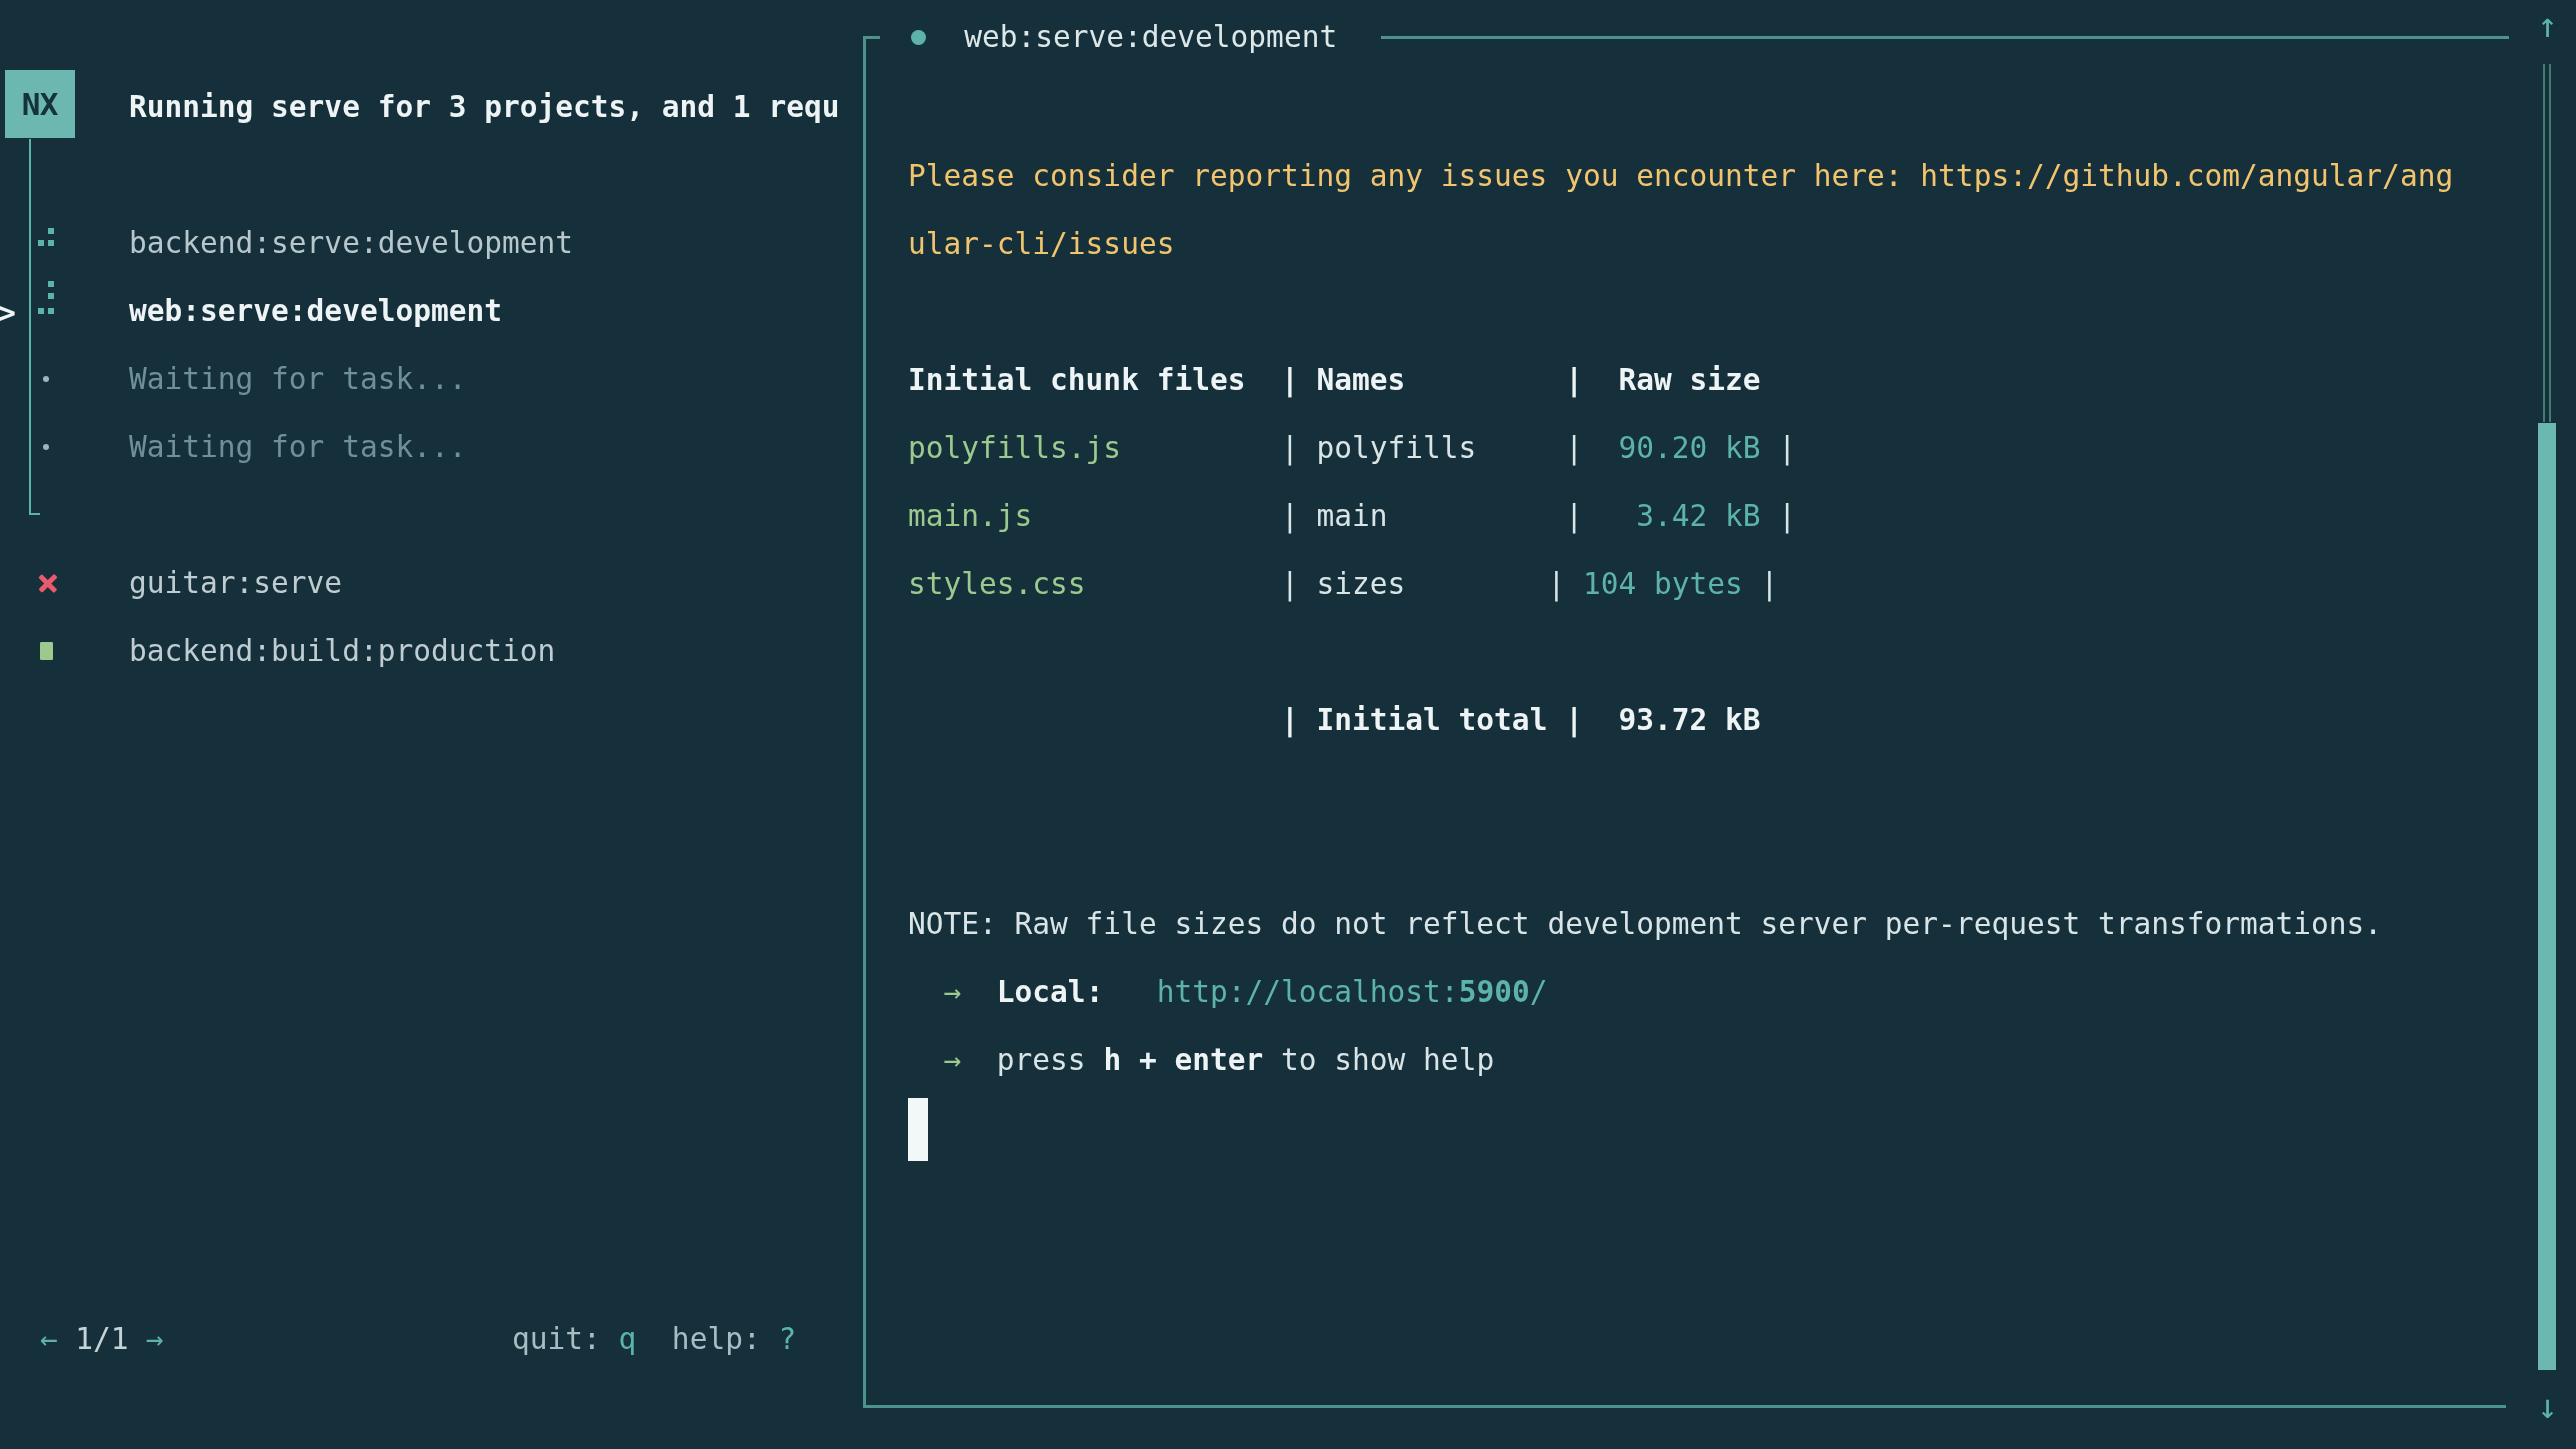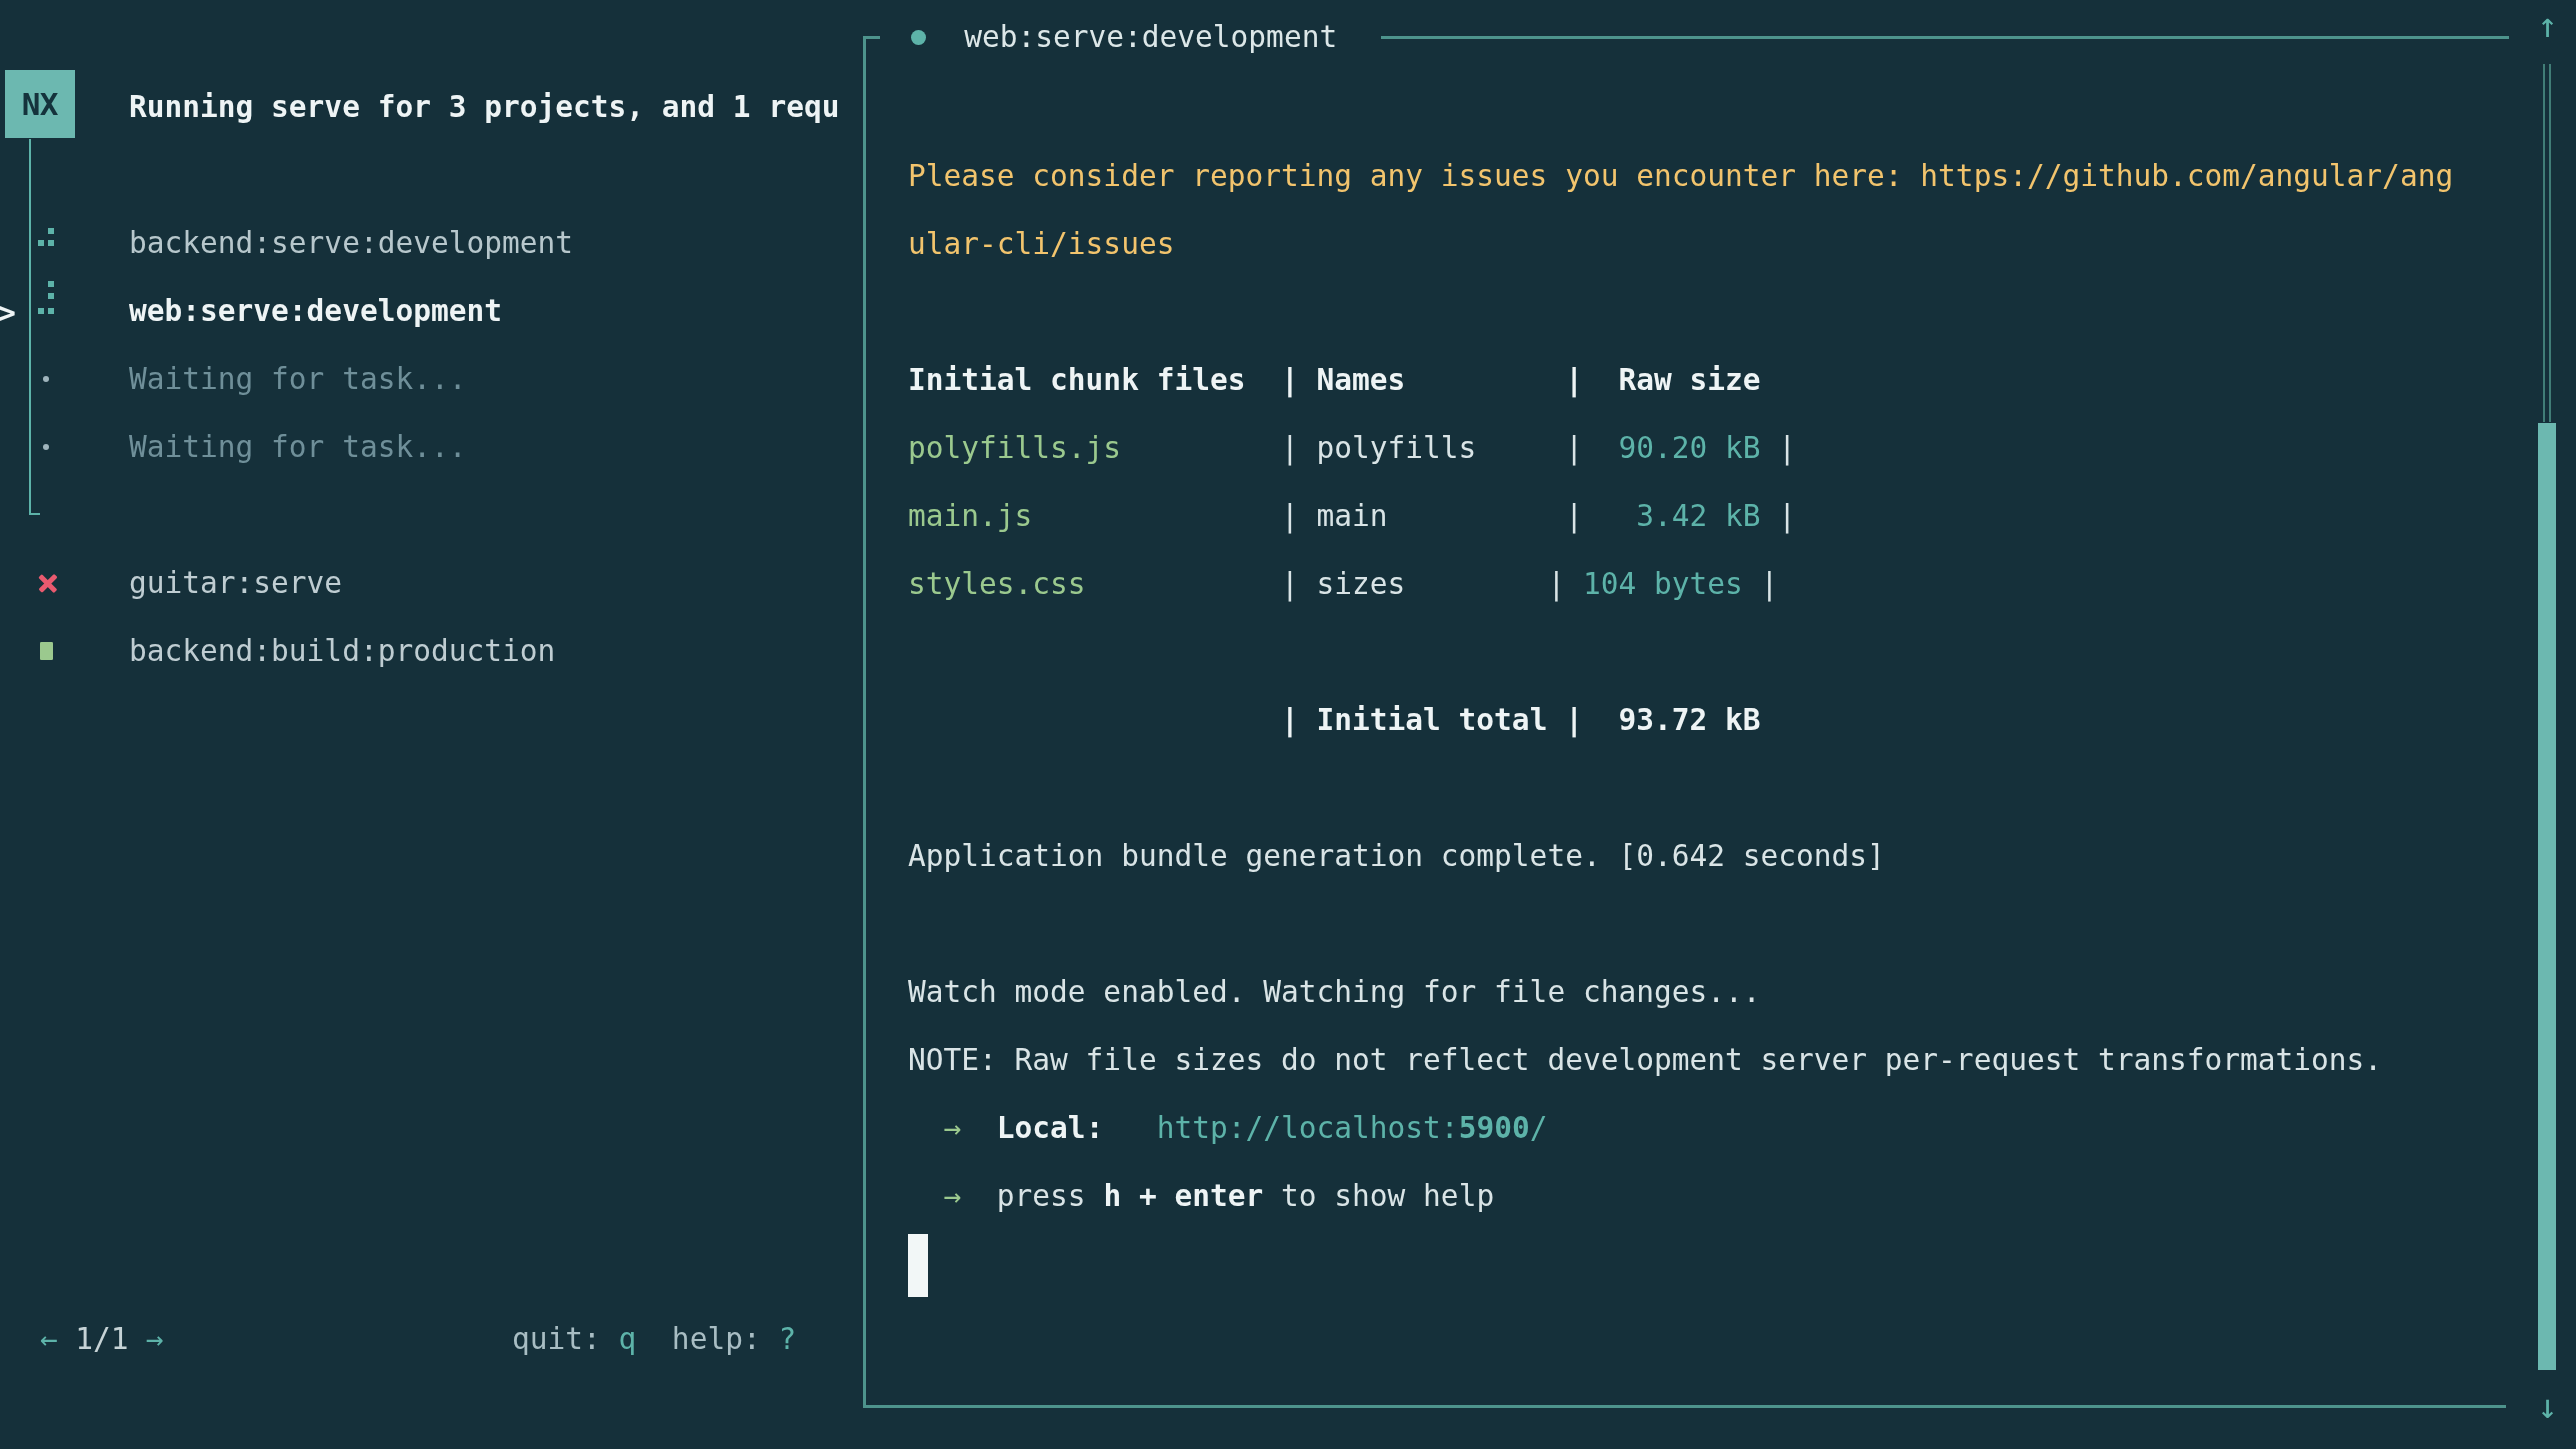--- a/index.html
+++ b/index.html
@@ -146,23 +146,21 @@
     <div class="tline"><span class="c-yellow">Please consider reporting any issues you encounter here: https://github.com/angular/ang</span></div>
     <div class="tline"><span class="c-yellow">ular-cli/issues</span></div>
     <div class="tline"></div>
     <div class="tline"><span class="c-bold">Initial chunk files  | Names         |  Raw size</span></div>
     <div class="tline"><span class="c-green">polyfills.js         </span><span class="c-fg">| </span><span class="c-fg">polyfills     </span><span class="c-fg">|</span><span class="c-teal">  90.20 kB</span><span class="c-fg"> |</span></div>
     <div class="tline"><span class="c-green">main.js              </span><span class="c-fg">| </span><span class="c-fg">main          </span><span class="c-fg">|</span><span class="c-teal">   3.42 kB</span><span class="c-fg"> |</span></div>
     <div class="tline"><span class="c-green">styles.css           </span><span class="c-fg">| </span><span class="c-fg">sizes        </span><span class="c-fg">|</span><span class="c-teal"> 104 bytes</span><span class="c-fg"> |</span></div>
     <div class="tline"></div>
     <div class="tline"><span class="c-fg">                     </span><span class="c-bold">| Initial total |  93.72 kB</span></div>
     <div class="tline"></div>
-    <div class="tline"><span class="c-fg">Application bundle generation complete. [0.642 seconds]</span></div>
     <div class="tline"></div>
-    <div class="tline"><span class="c-fg">Watch mode enabled. Watching for file changes...</span></div>
     <div class="tline"><span class="c-fg">NOTE: Raw file sizes do not reflect development server per-request transformations.</span></div>
     <div class="tline"><span class="c-fg">  </span><span class="c-green">→</span><span class="c-fg">  </span><span class="c-bold">Local:</span><span class="c-fg">   </span><span class="c-teal">http://localhost:</span><span class="c-tealb">5900</span><span class="c-teal">/</span></div>
     <div class="tline"><span class="c-fg">  </span><span class="c-green">→</span><span class="c-fg">  </span><span class="c-fg">press </span><span class="c-bold">h + enter</span><span class="c-fg"> to show help</span></div>
     <div class="tline"><span class="c-cursor"></span></div>
   </div>
 
 <div class="abs sb-up">↑</div>
 <div class="abs sb-track"></div>
 <div class="abs sb-thumb"></div>
 <div class="abs sb-down">↓</div>

